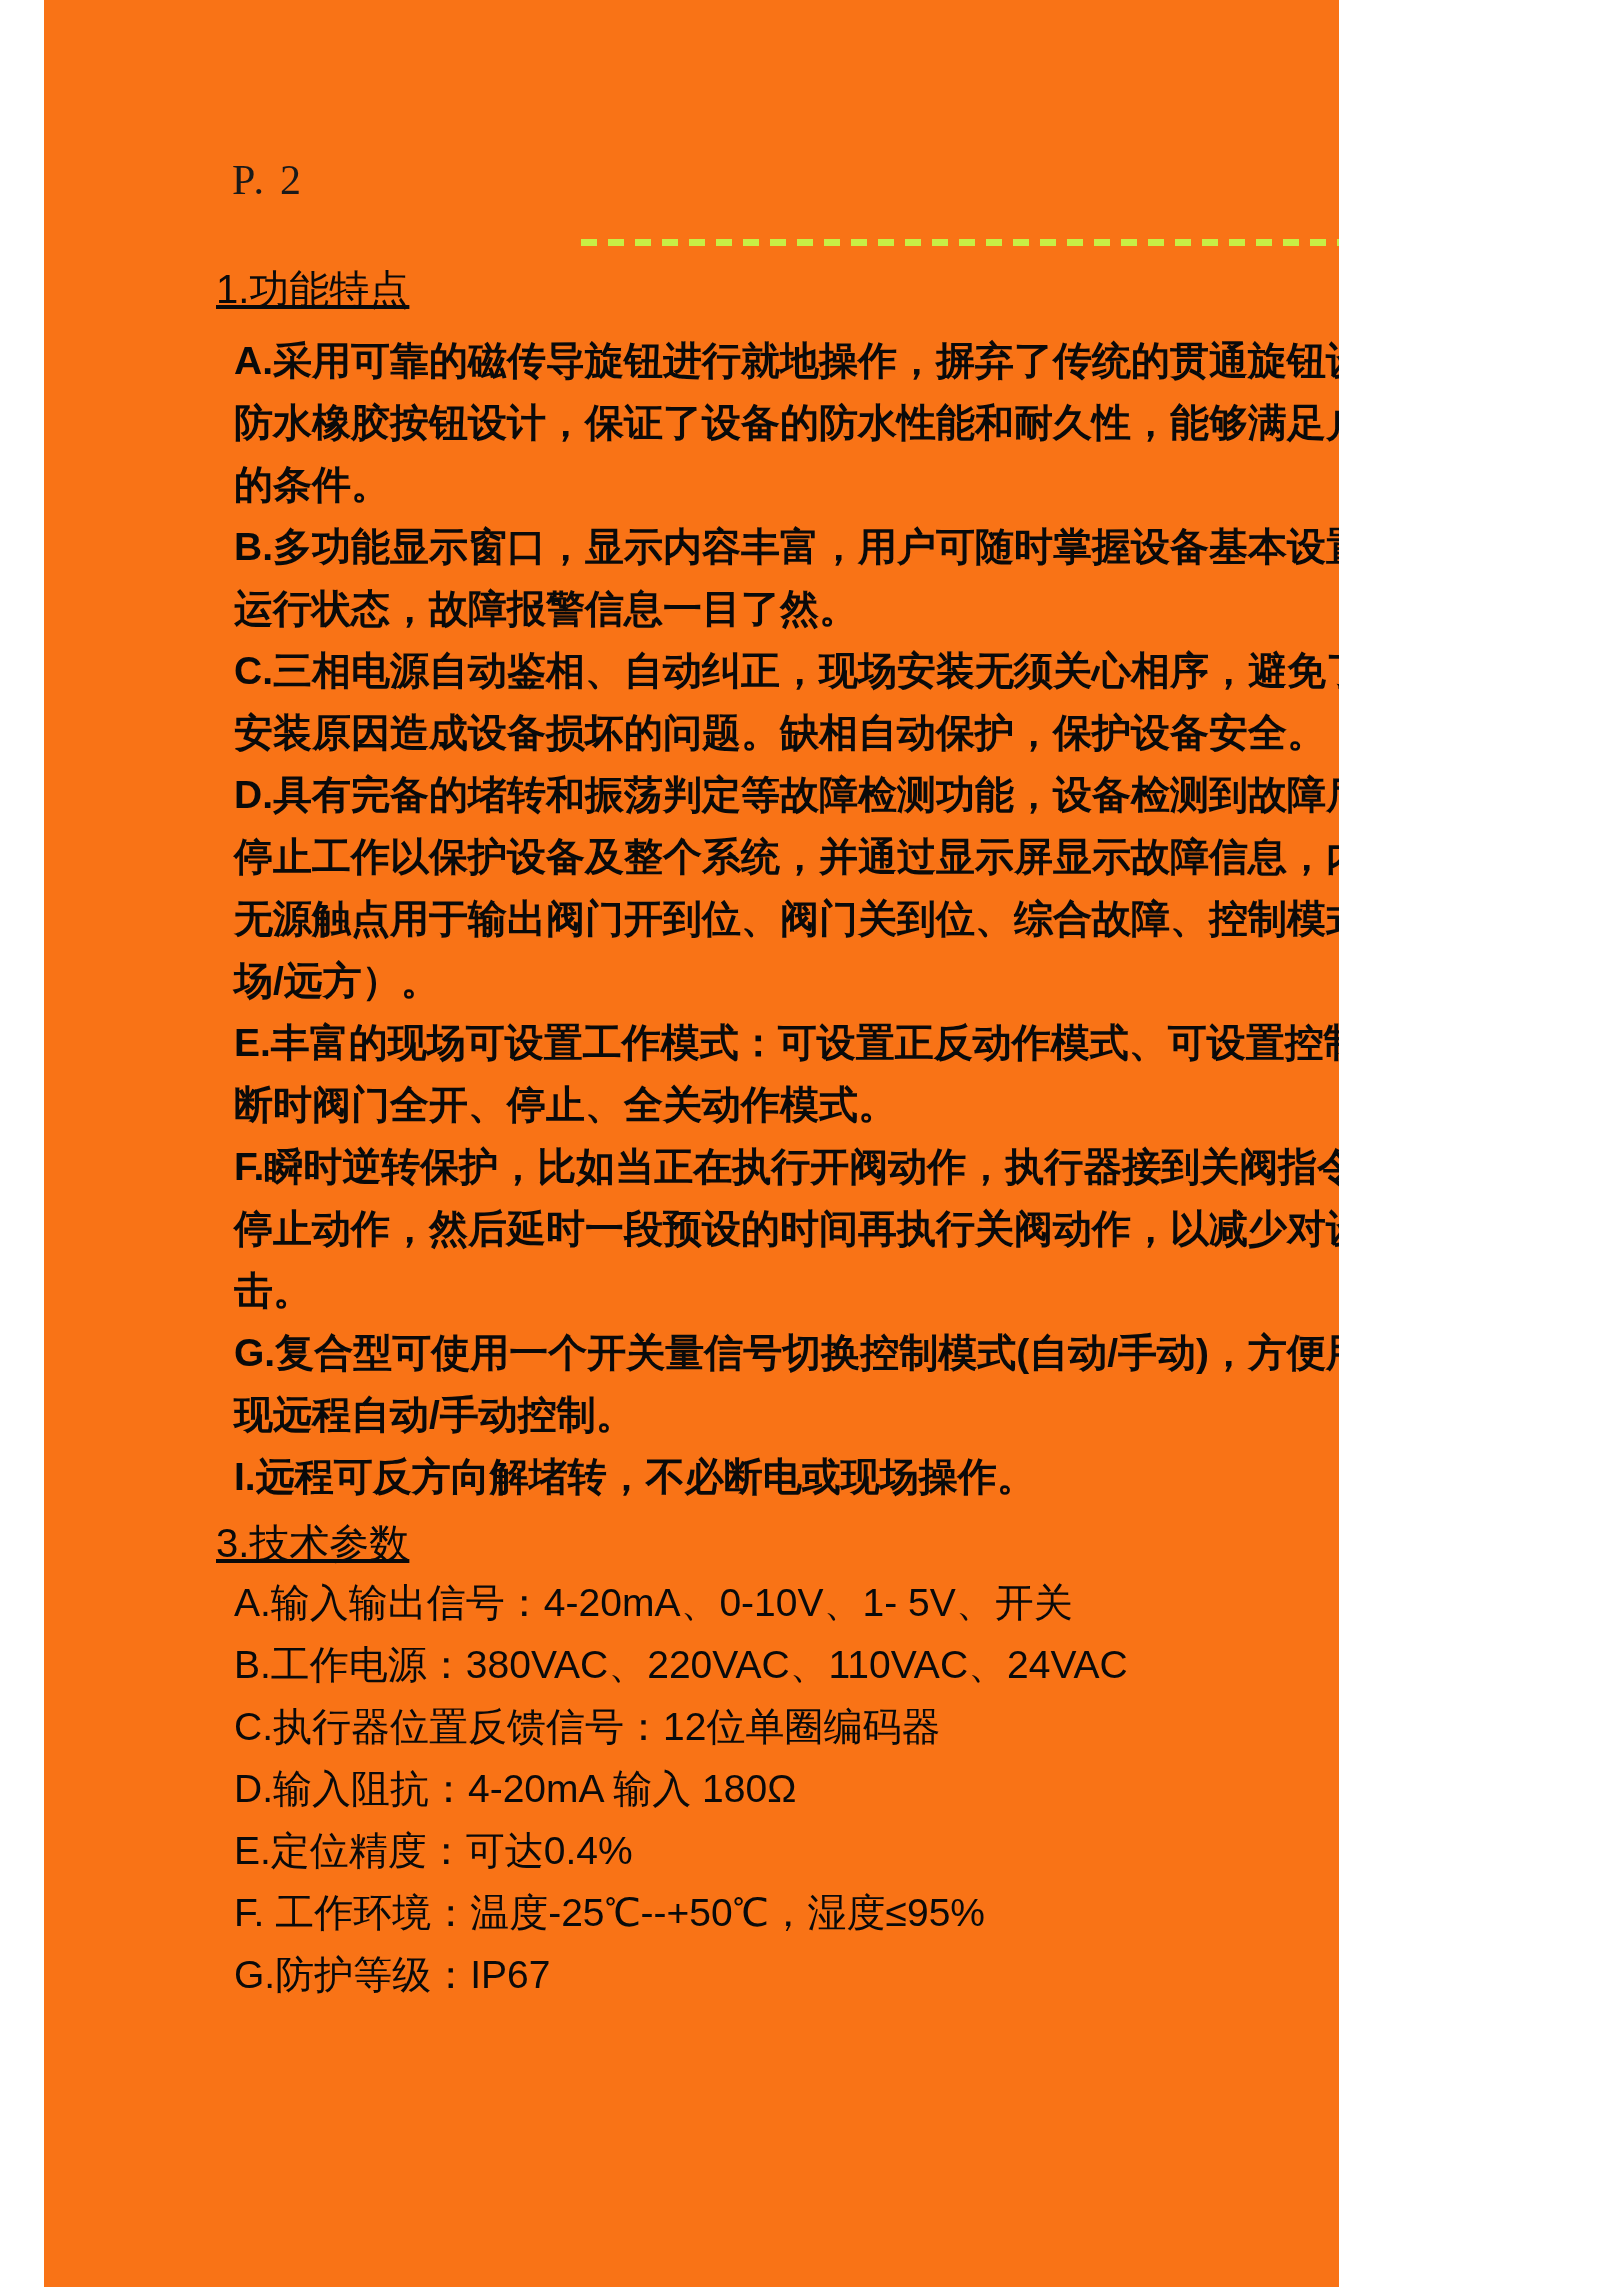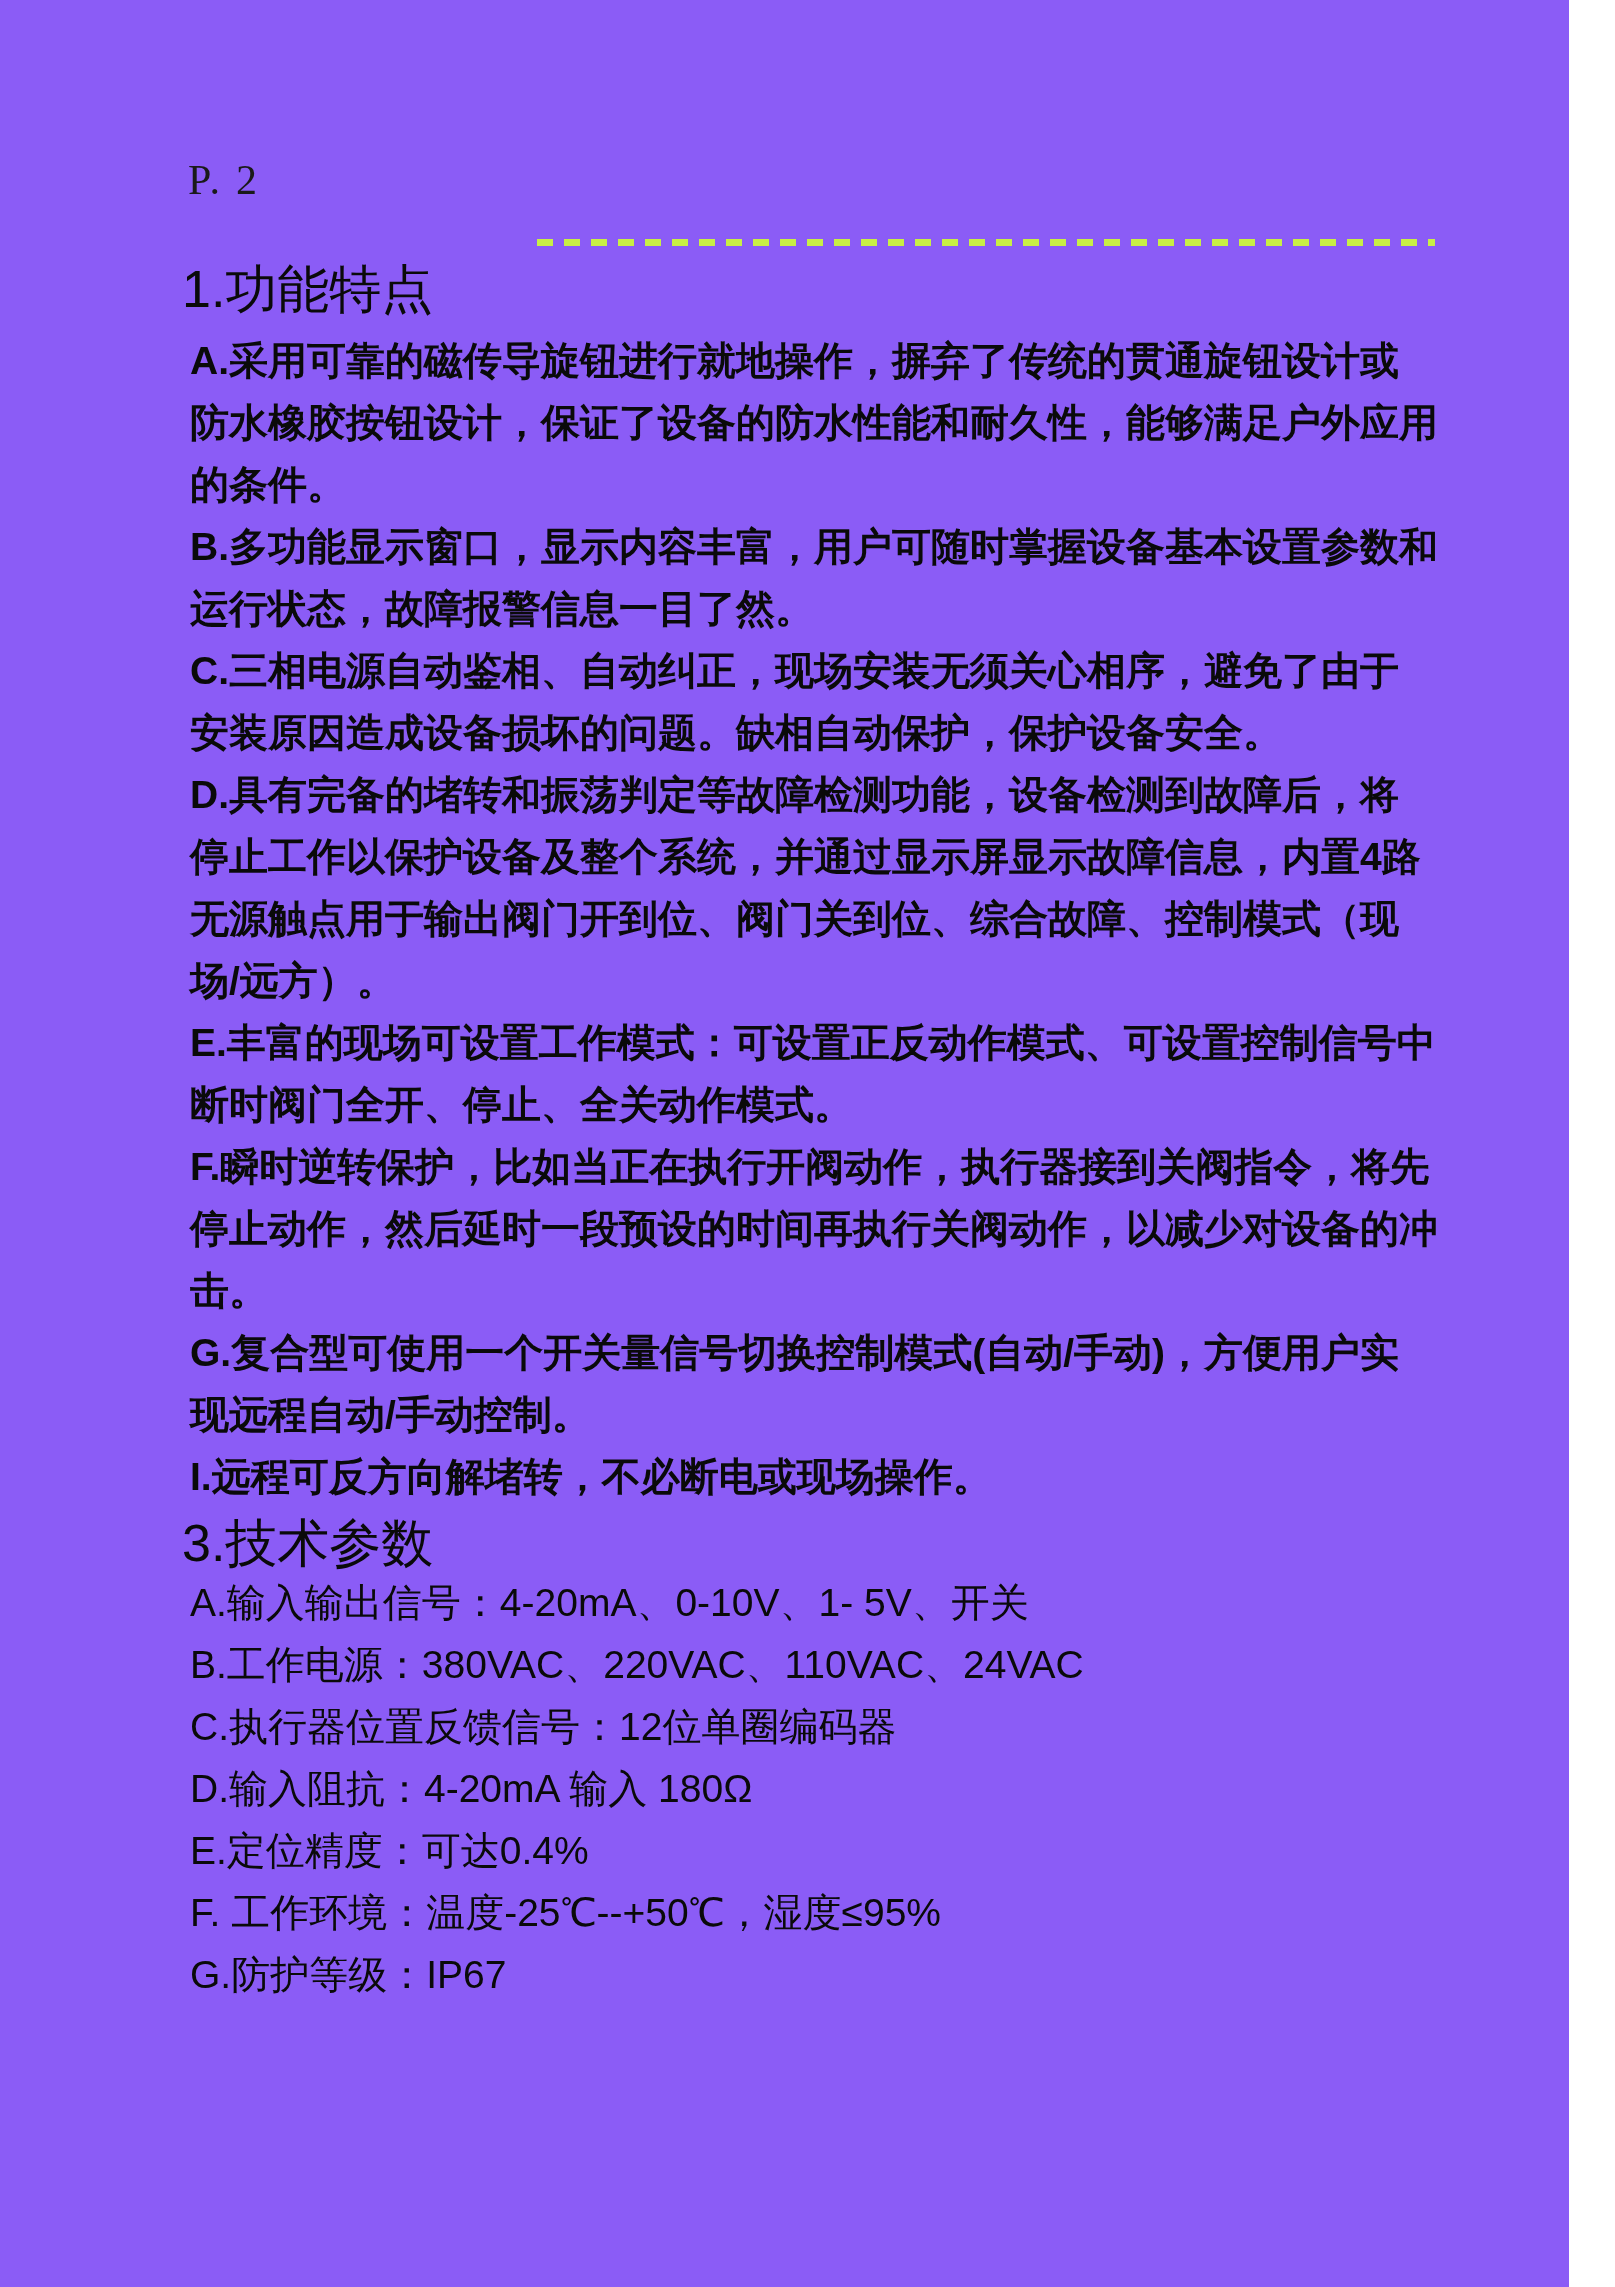--- a/index.html
+++ b/index.html
@@ -1,23 +1,24 @@
 <!DOCTYPE html>
 <html lang="zh" style="font-size:14.8px"><head>
 <meta charset="utf-8">
 <style>
   html,body{margin:0;padding:0;background:#ffffff;}
   .page{
     position:relative;
-    width:1569px;
+    width:1295px;
     height:2288px;
-    background:#8b5cf6;
+    background:#f97316;
     overflow:hidden;
     font-family:"Liberation Sans",sans-serif;
     color:#0a0a0a;
+    margin-left:44px;
   }
   .page-number{
     position:absolute;
     left:188px;
     top:159px;
     font-family:"Liberation Serif",serif;
     font-size:42px;
     line-height:1;
     letter-spacing:2.8px;
     color:#1a1a1a;
@@ -27,25 +28,26 @@
     left:537px;
     top:239px;
     width:898px;
     height:7.4px;
     background:repeating-linear-gradient(90deg,
       var(--dash-color,#c8ef45) 0 15.7px,
       transparent 15.7px 27px);
   }
   .sec-title{
     position:absolute;
-    left:182px;
-    font-size:52px;
+    left:172px;
+    font-size:40px;
     line-height:48px;
     font-weight:400;
     white-space:pre;
+    text-decoration:underline;
   }
   .sec-body{
     position:absolute;
     left:190px;
     font-size:39px;
     line-height:62px;
     font-weight:400;
     white-space:pre;
   }
   #title-features{top:265px;}

